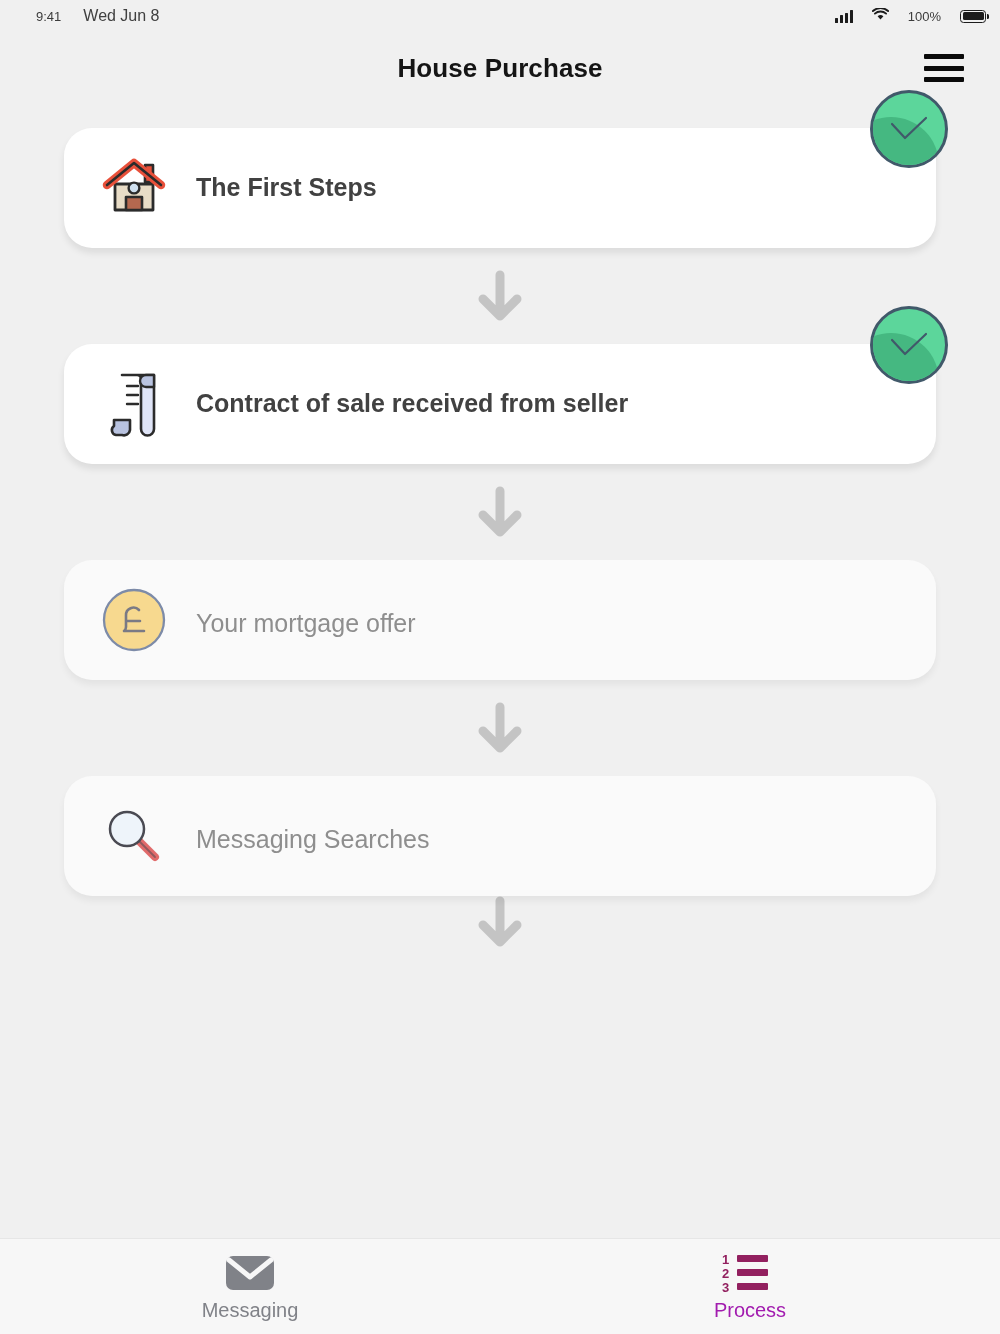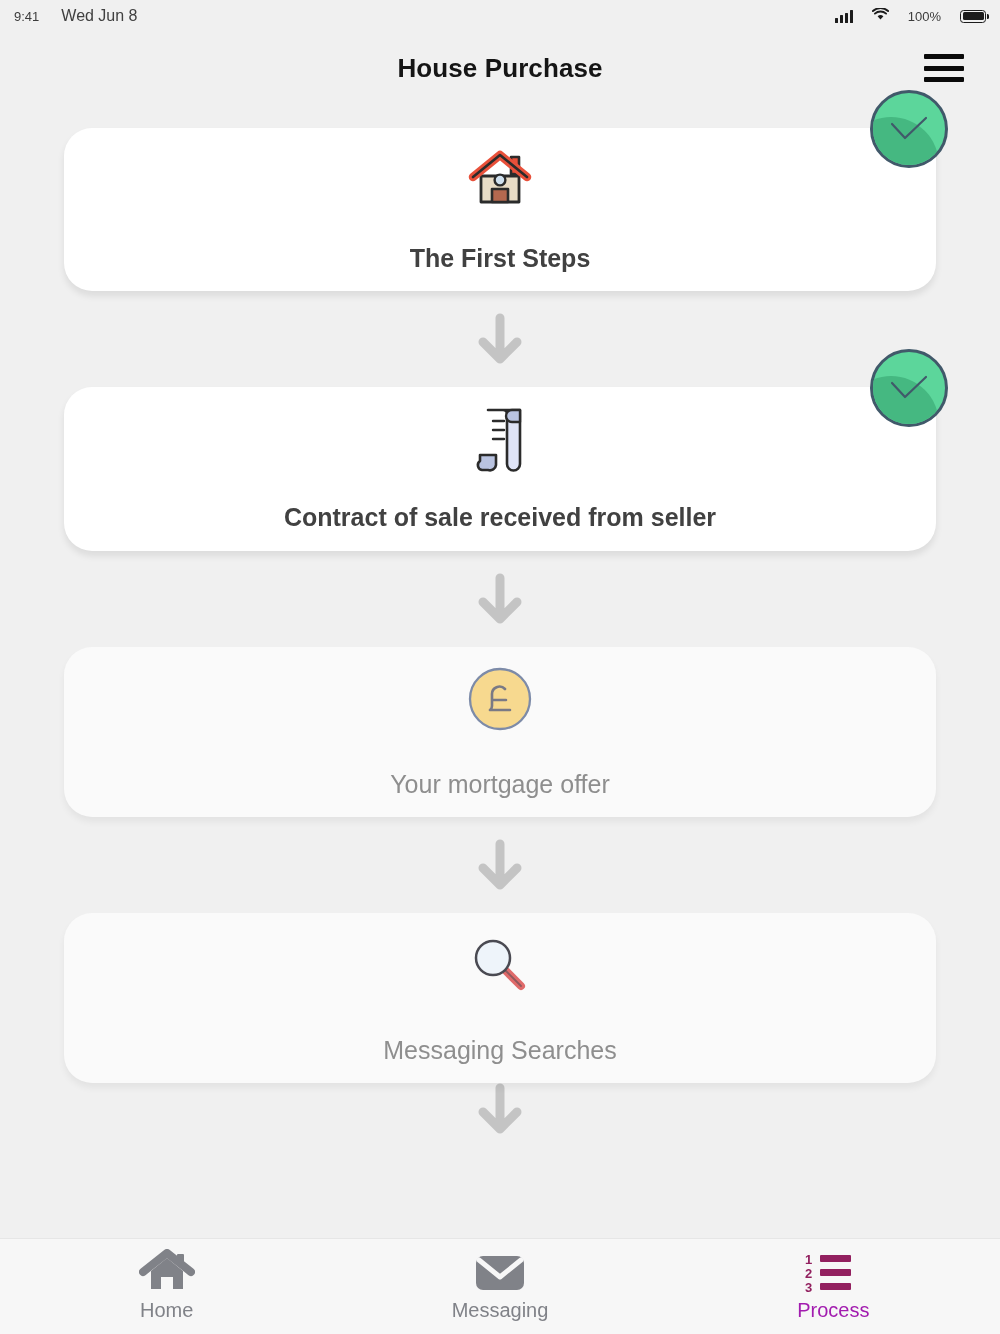--- a/index.html
+++ b/index.html
@@ -18,20 +18,21 @@
 
   
   .statusbar {
     height: 28px;
     display: flex;
     align-items: center;
     padding: 16px 14px;
     font-size: 13px;
     color: #4a4a4a;
     background: #f0f0f0;
+    margin-left: 22px;
   }
   .sb-left { display: flex; align-items: center; gap: 22px; }
   .sb-time { font-size: 13px; color: #3c3c3c; }
   .sb-date { font-size: 16px; color: #404040; }
   .sb-right {
     margin-left: auto;
     display: flex;
     align-items: center;
     gap: 19px;
     text-align: center;
@@ -103,23 +104,22 @@
   }
 
   .step-wrap { position: relative; }
 
   .card {
     position: relative;
     border-radius: 28px;
     min-height: 120px;
     display: flex;
     align-items: center;
-    padding: 16px 34px;
+    padding: 5px 34px;
     gap: 26px;
-    flex-direction: column;
   }
   .card.active {
     background: #ffffff;
     box-shadow: 0 5px 7px rgba(0,0,0,0.085);
   }
   .card.inactive {
     background: #fafafa;
     box-shadow: 0 5px 7px rgba(0,0,0,0.055);
   }
 
@@ -328,31 +328,20 @@
   <div class="arrow clipped">
     <svg width="54" height="52" viewBox="0 0 54 52">
       <path d="M27 5 L27 45 M10 29 L27 46 L44 29" fill="none" stroke="#c4c4c4" stroke-width="9" stroke-linecap="round" stroke-linejoin="round"></path>
     </svg>
   </div>
 
 </div>
 
 <div class="bottomnav">
 
-  <div class="nav-item">
-    <div class="nav-icon">
-      <svg width="56" height="46" viewBox="0 0 56 46">
-        <path d="M4 23 L28 4 L52 23" fill="none" stroke="#808288" stroke-width="8" stroke-linecap="round" stroke-linejoin="round"></path>
-        <path d="M12 22 L12 40 L44 40 L44 22 L28 9 Z" fill="#808288"></path>
-        <rect x="22" y="28" width="12" height="13" fill="#f7f7f7"></rect>
-        <rect x="38" y="5" width="7" height="12" fill="#808288" rx="1"></rect>
-      </svg>
-    </div>
-    <div class="nav-label">Home</div>
-  </div>
 
   <div class="nav-item">
     <div class="nav-icon">
       <svg width="52" height="40" viewBox="0 0 52 40">
         <rect x="2" y="4" width="48" height="34" rx="7" fill="#808288"></rect>
         <path d="M5 8 L26 25 L47 8" fill="none" stroke="#f7f7f7" stroke-width="5" stroke-linecap="round" stroke-linejoin="round"></path>
       </svg>
     </div>
     <div class="nav-label">Messaging</div>
   </div>

